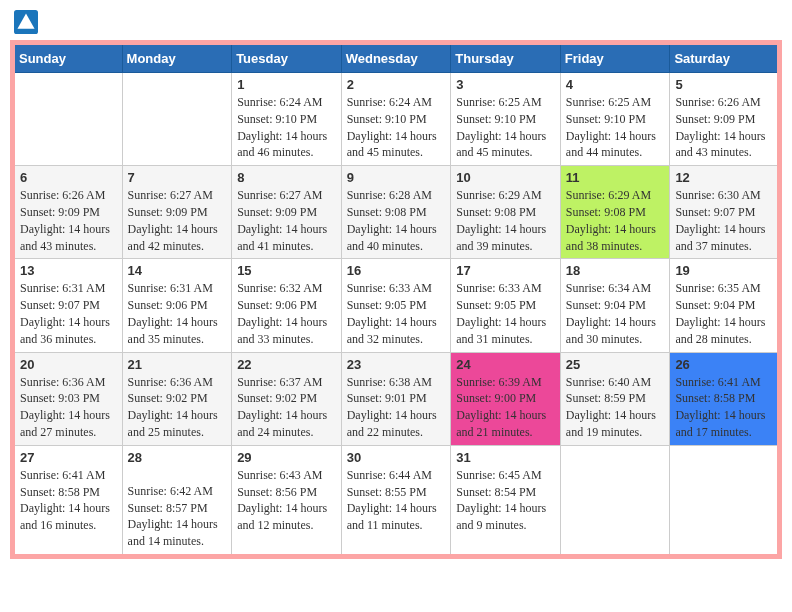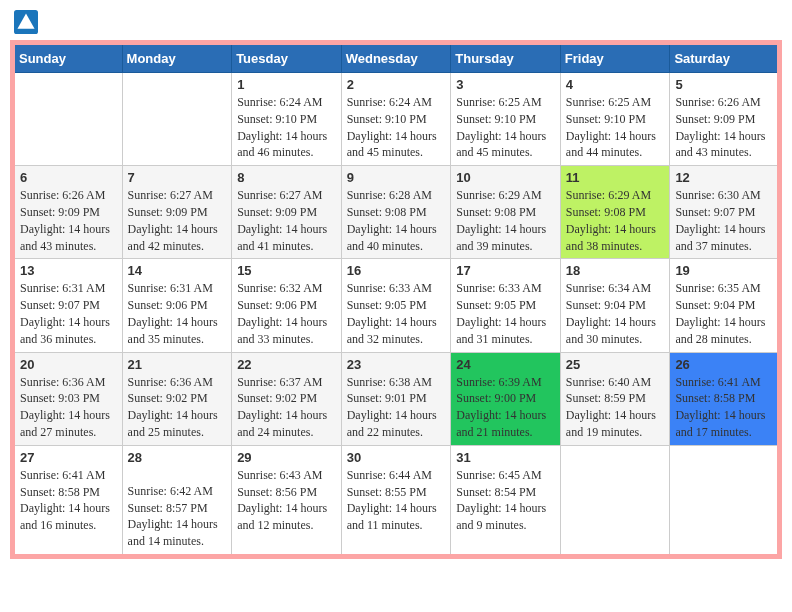--- a/index.html
+++ b/index.html
@@ -245,21 +245,21 @@
           <div class="day-info" style="white-space: pre-line;">Sunrise: 6:37 AM
 Sunset: 9:02 PM
 Daylight: 14 hours and 24 minutes.</div>
         </td>
         <td style="background-color: rgb(245, 245, 245);">
           <div class="day-number">23</div>
           <div class="day-info" style="white-space: pre-line;">Sunrise: 6:38 AM
 Sunset: 9:01 PM
 Daylight: 14 hours and 22 minutes.</div>
         </td>
-        <td style="background-color: #22c55e;">
+        <td style="background-color: #ec4899;">
           <div class="day-number">24</div>
           <div class="day-info" style="white-space: pre-line;">Sunrise: 6:39 AM
 Sunset: 9:00 PM
 Daylight: 14 hours and 21 minutes.</div>
         </td>
         <td style="background-color: rgb(245, 245, 245);">
           <div class="day-number">25</div>
           <div class="day-info" style="white-space: pre-line;">Sunrise: 6:40 AM
 Sunset: 8:59 PM
 Daylight: 14 hours and 19 minutes.</div>

